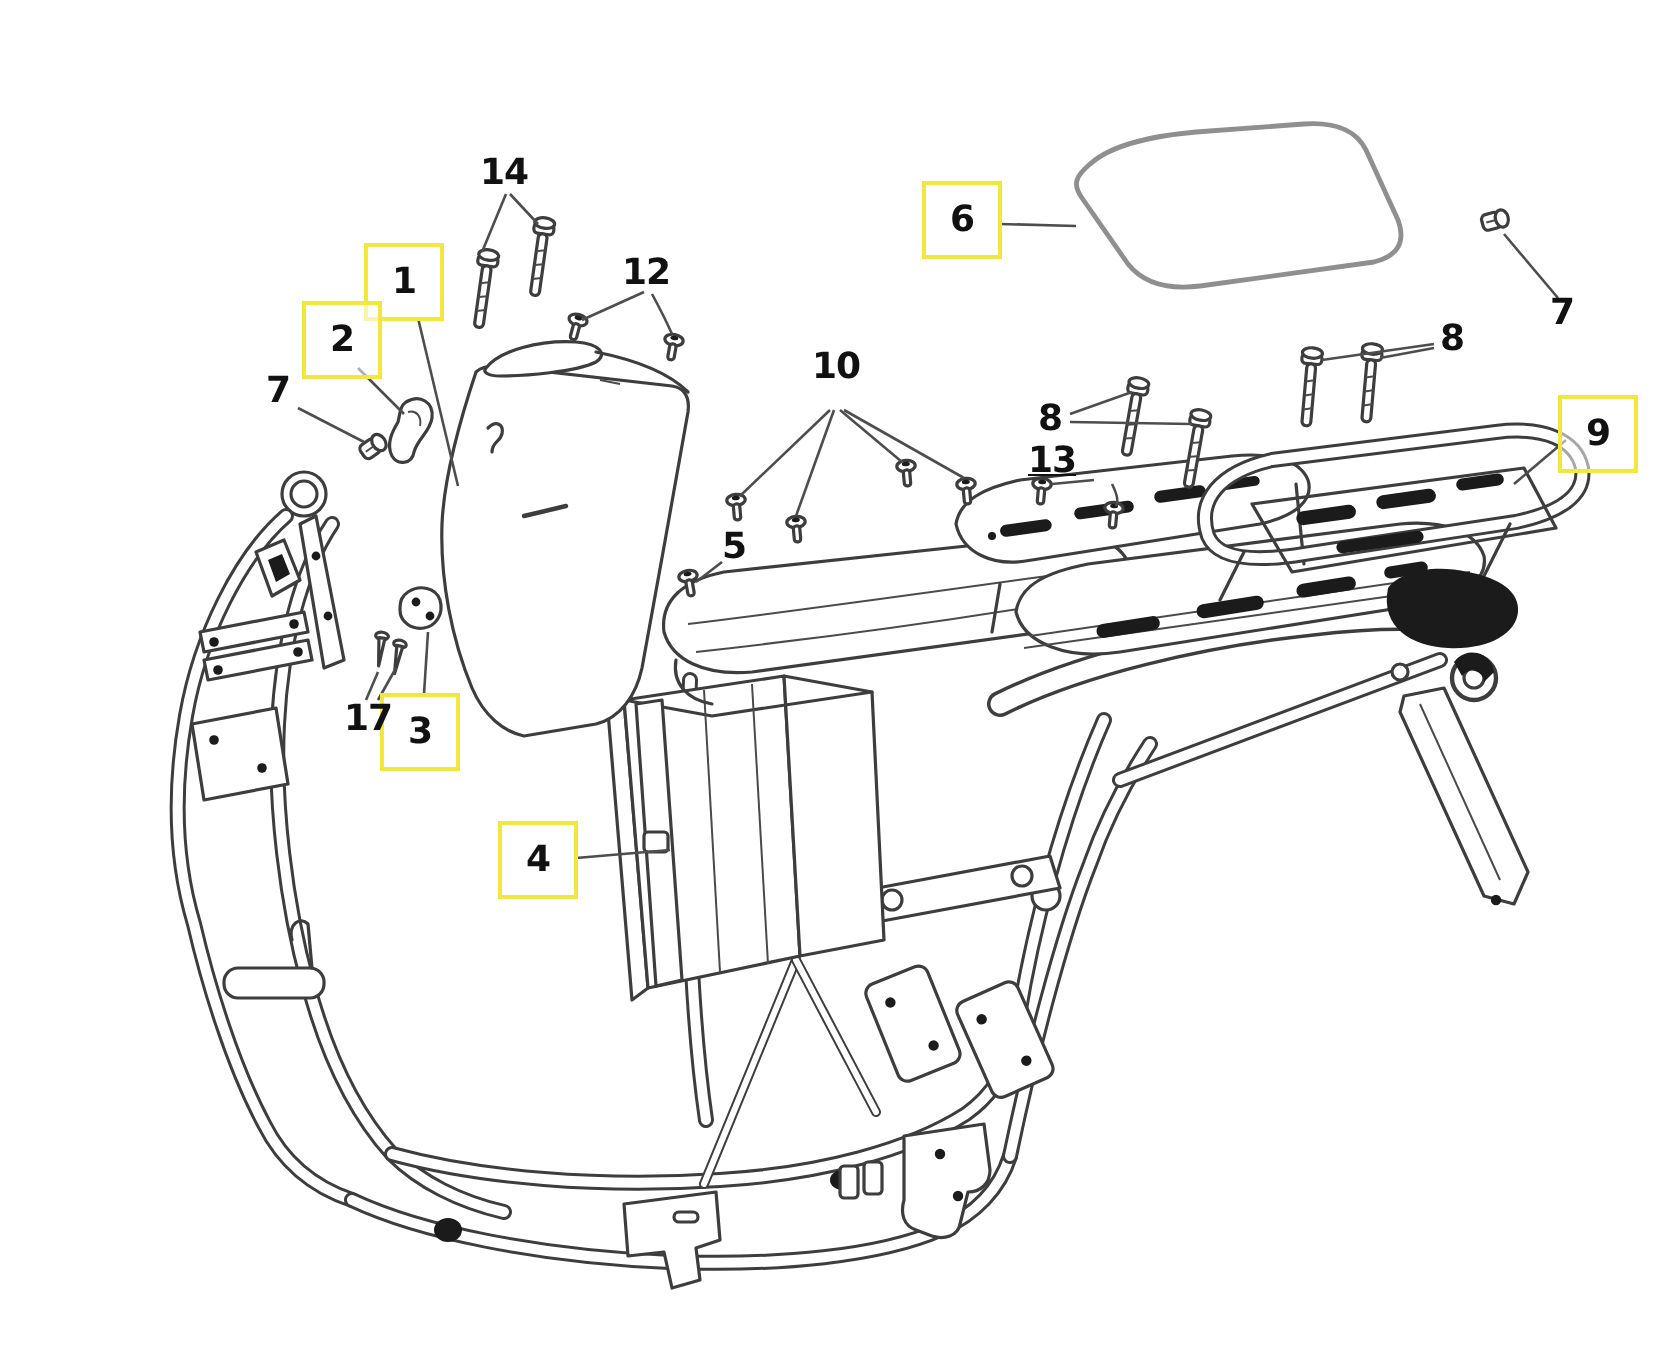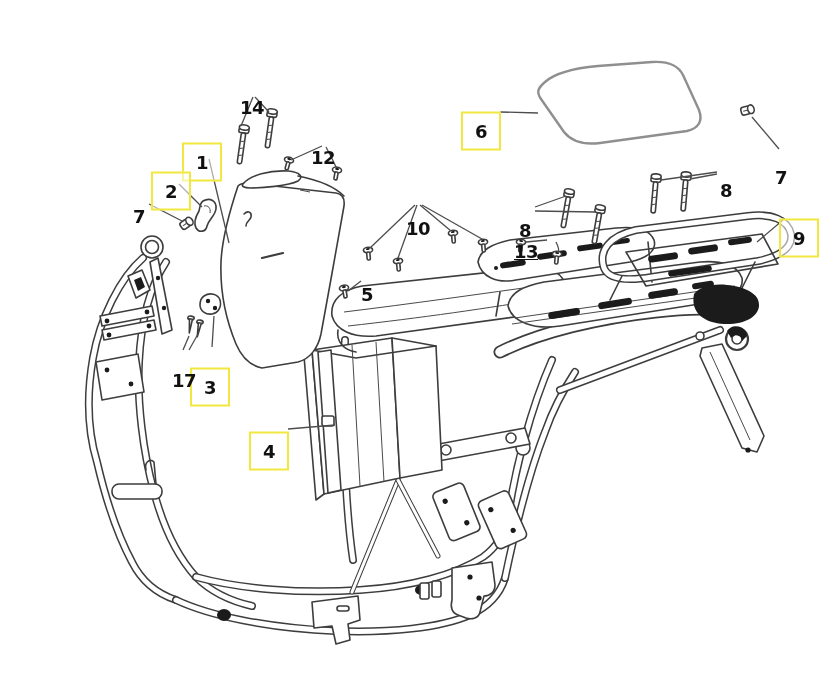--- a/index.html
+++ b/index.html
@@ -13,21 +13,21 @@
   .dk   {fill:#1b1b1b;stroke:none;}
   .t-out{fill:none;stroke:#3d3d3d;stroke-width:8;stroke-linecap:round;}
   .t-in {fill:none;stroke:#ffffff;stroke-width:5;stroke-linecap:round;}
   .g-out{fill:none;stroke:#3d3d3d;stroke-width:13;stroke-linecap:round;}
   .g-in {fill:none;stroke:#ffffff;stroke-width:9.5;stroke-linecap:round;}
   .seat {fill:#ffffff;stroke:#8f8f8f;stroke-width:2.4;stroke-linejoin:round;}
   .leader{stroke:#4d4d4d;stroke-width:1.3;fill:none;}
   
   .callout{position:absolute;transform:translate(-50%,-50%);color:#111;
            font-weight:bold;font-size:18px;line-height:1;white-space:nowrap;
-           letter-spacing:-0.5px;margin-top:21px;}
+           letter-spacing:-0.5px;}
   .callout.boxed{width:36px;height:35px;border:2px solid #f2e73e;background:rgba(255,255,255,0.55);
            display:flex;align-items:center;justify-content:center;}
 </style>
 </head>
 <body>
 
 <div id="stage">
 
   <svg id="art" width="836" height="681" viewBox="0 0 836 681">
 
@@ -289,21 +289,21 @@
 
   <div class="callout" style="left:252px;top:87px;">14</div>
   <div class="callout boxed" style="left:202px;top:141px;">1</div>
   <div class="callout boxed" style="left:171px;top:170px;">2</div>
   <div class="callout" style="left:323px;top:137px;">12</div>
   <div class="callout" style="left:139px;top:196px;">7</div>
   <div class="callout boxed" style="left:210px;top:366px;">3</div>
   <div class="callout" style="left:184px;top:360px;">17</div>
   <div class="callout boxed" style="left:269px;top:430px;">4</div>
   <div class="callout" style="left:367px;top:274px;">5</div>
-  <div class="callout" style="left:418px;top:208px;">10</div>
+  <div class="callout" style="left:418px;top:184px;">10</div>
   <div class="callout" style="left:526px;top:231px;text-decoration:underline;">13</div>
   <div class="callout" style="left:525px;top:210px;">8</div>
   <div class="callout" style="left:726px;top:170px;">8</div>
   <div class="callout boxed" style="left:481px;top:110px;">6</div>
   <div class="callout" style="left:781px;top:157px;">7</div>
   <div class="callout boxed" style="left:799px;top:217px;">9</div>
 
 </div>
 
 </body></html>

